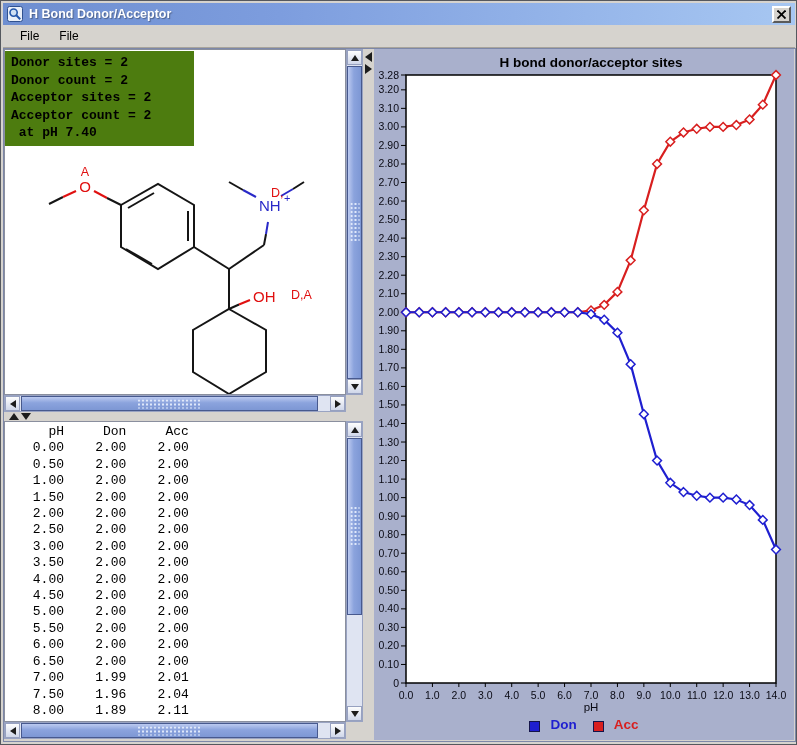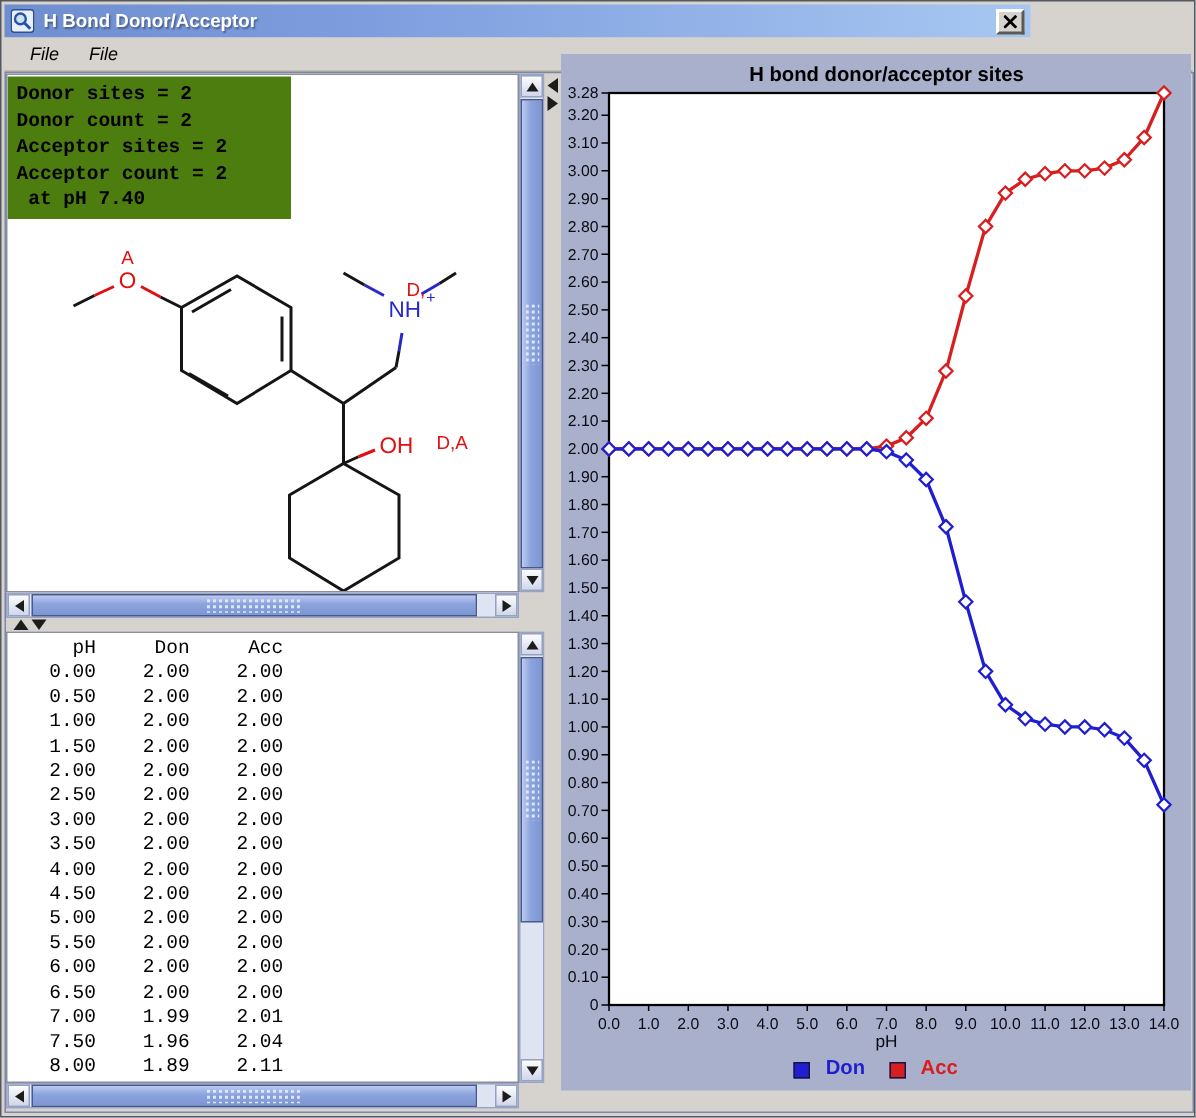--- a/index.html
+++ b/index.html
@@ -2,35 +2,35 @@
 <html><head>
 <meta charset="utf-8">
 <style>
   html,body{margin:0;padding:0;background:#9aa0b8;}
   #window{
     position:relative;width:797px;height:745px;
     background:#d6d3ce;border:1px solid #55585e;box-sizing:border-box;
     font-family:"Liberation Sans",sans-serif;overflow:hidden;
   }
   
-  .titlebar{position:absolute;left:2px;top:2px;width:684px;height:22px;
+  .titlebar{position:absolute;left:2px;top:2px;width:792px;height:22px;
     background:linear-gradient(90deg,#6e8ed0 0%,#7d9dde 35%,#a7c7f2 100%);
     display:flex;align-items:center;padding:0 4px;box-sizing:border-box;}
   .title-text{color:#fff;font-weight:bold;font-size:12.5px;margin-left:6px;flex:1;
     text-shadow:1px 1px 1px rgba(0,0,0,.35);white-space:nowrap;}
   .app-icon{width:16px;height:16px;display:inline-block;}
   .close-btn{width:19px;height:17px;background:#d6d3ce;
     border-top:2px solid #fff;border-left:2px solid #fff;
     border-right:2px solid #5a5a5a;border-bottom:2px solid #5a5a5a;
     display:flex;align-items:center;justify-content:center;padding:0;cursor:default;}
   
   .menubar{position:absolute;left:2px;top:24px;width:792px;height:23px;background:#d6d3ce;
     display:flex;align-items:center;padding-left:7px;box-sizing:border-box;
     border-bottom:1px solid #a8a49c;}
-  .menu-item{font-size:12px;color:#000;padding:3px 10px;font-style:italic;}
+  .menu-item{font-size:12px;color:#000;padding:3px 10px;}
   
   .main-frame{position:absolute;left:2px;top:47px;width:793px;height:694px;
     border:1px solid #7d87a8;box-sizing:border-box;background:#d6d3ce;}
   .panel{position:absolute;background:#fff;border:1px solid #8a8f9e;box-sizing:border-box;}
   .structure-panel{left:3px;top:48px;width:342px;height:346px;overflow:hidden;}
   .table-panel{left:3px;top:420px;width:342px;height:301px;overflow:hidden;}
   .info-box{position:absolute;left:0;top:1px;width:189px;height:95px;background:#4d7c0f;
     margin:0;padding:3px 0 0 6px;font-family:"Liberation Mono",monospace;
     font-size:13px;line-height:17.6px;font-weight:bold;color:#000;box-sizing:border-box;}
   .molecule{position:absolute;left:0;top:0;}
@@ -61,21 +61,21 @@
   .tri-left{border-top:4px solid transparent;border-bottom:4px solid transparent;border-right:6px solid #1c1c1c;}
   .tri-right{border-top:4px solid transparent;border-bottom:4px solid transparent;border-left:6px solid #1c1c1c;}
   
   .h-splitter{position:absolute;left:3px;top:411px;width:359px;height:9px;background:#d6d3ce;}
   .h-splitter .tri-up{position:absolute;left:5px;top:1px;border-left-width:5px;border-right-width:5px;border-bottom-width:7px;}
   .h-splitter .tri-down{position:absolute;left:17px;top:1px;border-left-width:5px;border-right-width:5px;border-top-width:7px;}
   .v-splitter{position:absolute;left:362px;top:48px;width:11px;height:690px;background:#d6d3ce;}
   .v-splitter .tri-left{position:absolute;left:2px;top:3px;border-top-width:5px;border-bottom-width:5px;border-right-width:7px;}
   .v-splitter .tri-right{position:absolute;left:2px;top:15px;border-top-width:5px;border-bottom-width:5px;border-left-width:7px;}
   
-  .chart-panel{position:absolute;left:373px;top:35px;width:420px;height:691px;background:#a9b0cc;}
+  .chart-panel{position:absolute;left:373px;top:48px;width:420px;height:691px;background:#a9b0cc;}
   .chart-panel svg{position:absolute;left:0;top:0;}
   .chart-title{font-weight:bold;font-size:13.5px;fill:#000;}
   .axis-label{font-size:11.5px;fill:#0a0a14;}
   .tick-label{font-size:10.5px;fill:#0a0a14;}
   .legend{position:absolute;left:0;top:668px;width:100%;display:flex;justify-content:center;gap:16px;align-items:center;}
   .legend-item{display:flex;align-items:flex-end;gap:10px;}
   .legend-swatch{width:9px;height:9px;border:1.5px solid #14144a;display:inline-block;}
   .legend-label{font-weight:bold;font-size:13.5px;}
 </style>
 </head>

